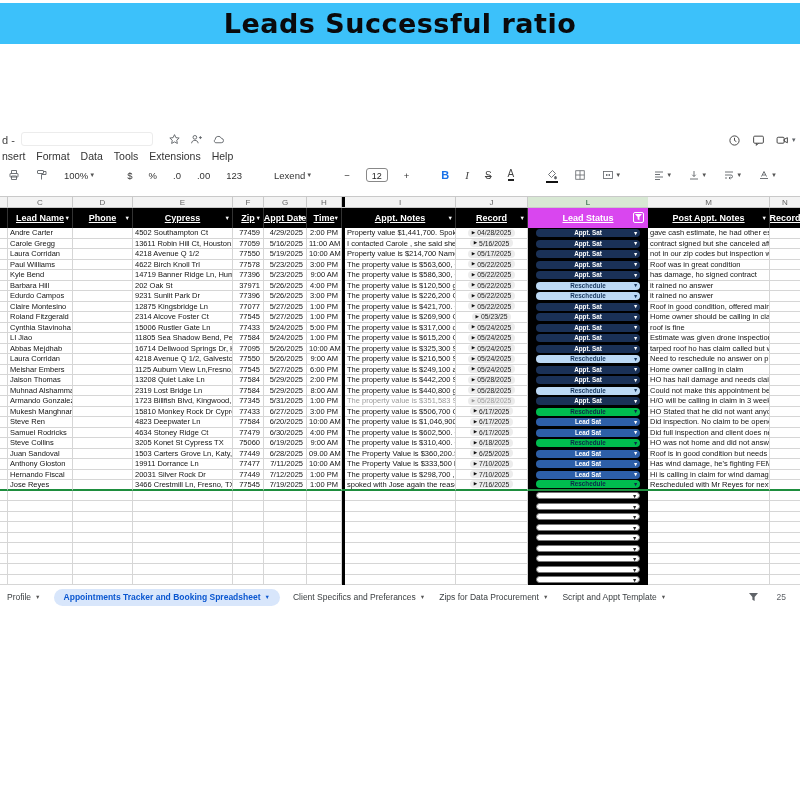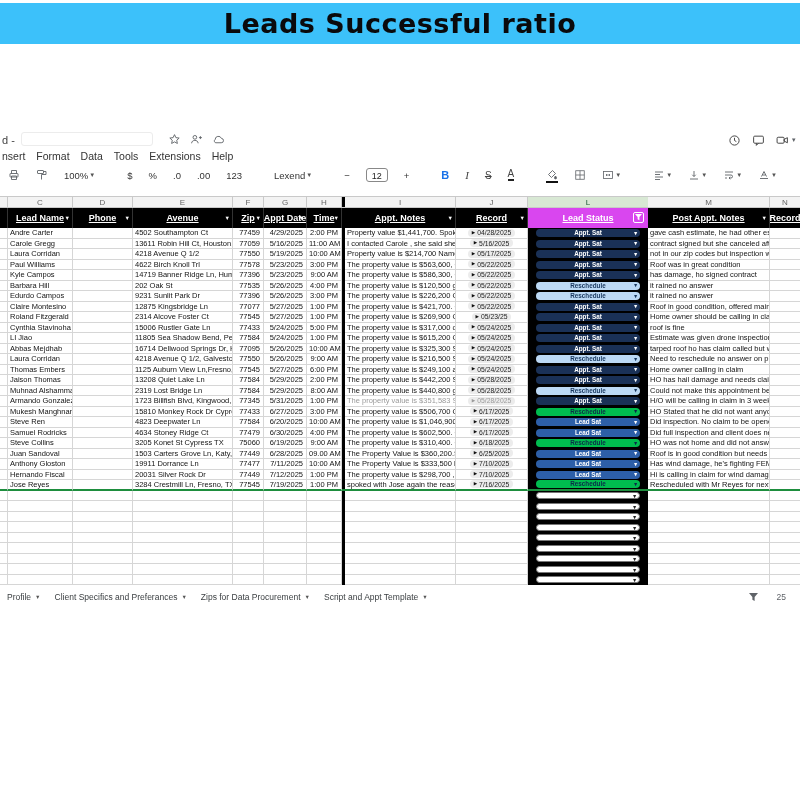--- a/index.html
+++ b/index.html
@@ -265,21 +265,21 @@
     <div class="cS" data-interactable="false"></div>
     <div class="cC" data-interactable="true">
         <span class="hlbl" data-interactable="false">Lead Name</span>
         <span class="hcaret" data-interactable="true">▼</span>
       </div>
     <div class="cD" data-interactable="true">
         <span class="hlbl" data-interactable="false">Phone</span>
         <span class="hcaret" data-interactable="true">▼</span>
       </div>
     <div class="cE" data-interactable="true">
-        <span class="hlbl" data-interactable="false">Avenue</span>
+        <span class="hlbl" data-interactable="false">Cypress</span>
         <span class="hcaret" data-interactable="true">▼</span>
       </div>
     <div class="cF" data-interactable="true">
         <span class="hlbl" data-interactable="false">Zip</span>
         <span class="hcaret" data-interactable="true">▼</span>
       </div>
     <div class="cG" data-interactable="true">
         <span class="hlbl" data-interactable="false">Appt Date</span>
         <span class="hcaret" data-interactable="true">▼</span>
       </div>
@@ -396,21 +396,21 @@
           </div>
         </div>
         <div class="cL" data-interactable="true">
           <div class="pill navy" data-interactable="true">Appt. Sat<span class="pcaret" data-interactable="true">▾</span></div>
         </div>
         <div class="cM tl" data-interactable="true">Roof was in great condition</div>
         <div class="cN" data-interactable="true"></div>
       </div>
       <div class="grow" data-interactable="false">
         <div class="cS" data-interactable="false"></div>
-        <div class="cC tl" data-interactable="true">Kyle Campos</div>
+        <div class="cC tl" data-interactable="true">Kyle Bend</div>
         <div class="cD" data-interactable="true"></div>
         <div class="cE tl" data-interactable="true">14719 Banner Ridge Ln, Humb</div>
         <div class="cF tr" data-interactable="true">77396</div>
         <div class="cG tr" data-interactable="true">5/23/2025</div>
         <div class="cH tr" data-interactable="true">9:00 AM</div>
         <div class="cDIV" data-interactable="false"></div>
         <div class="cI tl" data-interactable="true">The property value is $586,300, G</div>
         <div class="cJ cRec" data-interactable="true">
           <div class="rchip" data-interactable="true">
             <span class="play" data-interactable="false">▶</span>
@@ -421,21 +421,21 @@
           <div class="pill navy" data-interactable="true">Appt. Sat<span class="pcaret" data-interactable="true">▾</span></div>
         </div>
         <div class="cM tl" data-interactable="true">has damage, ho signed contract</div>
         <div class="cN" data-interactable="true"></div>
       </div>
       <div class="grow" data-interactable="false">
         <div class="cS" data-interactable="false"></div>
         <div class="cC tl" data-interactable="true">Barbara Hill</div>
         <div class="cD" data-interactable="true"></div>
         <div class="cE tl" data-interactable="true">202 Oak St</div>
-        <div class="cF tr" data-interactable="true">77535</div>
+        <div class="cF tr" data-interactable="true">37971</div>
         <div class="cG tr" data-interactable="true">5/26/2025</div>
         <div class="cH tr" data-interactable="true">4:00 PM</div>
         <div class="cDIV" data-interactable="false"></div>
         <div class="cI tl" data-interactable="true">The property value is $120,500 g</div>
         <div class="cJ cRec" data-interactable="true">
           <div class="rchip" data-interactable="true">
             <span class="play" data-interactable="false">▶</span>
             <span data-interactable="false">05/22/2025</span>
           </div>
         </div>
@@ -594,21 +594,21 @@
           </div>
         </div>
         <div class="cL" data-interactable="true">
           <div class="pill sky" data-interactable="true">Reschedule<span class="pcaret" data-interactable="true">▾</span></div>
         </div>
         <div class="cM tl" data-interactable="true">Need to reschedule no answer on phone</div>
         <div class="cN" data-interactable="true"></div>
       </div>
       <div class="grow" data-interactable="false">
         <div class="cS" data-interactable="false"></div>
-        <div class="cC tl" data-interactable="true">Thomas Embers</div>
+        <div class="cC tl" data-interactable="true">Meishar Embers</div>
         <div class="cD" data-interactable="true"></div>
         <div class="cE tl" data-interactable="true">1125 Auburn View Ln,Fresno,T</div>
         <div class="cF tr" data-interactable="true">77545</div>
         <div class="cG tr" data-interactable="true">5/27/2025</div>
         <div class="cH tr" data-interactable="true">6:00 PM</div>
         <div class="cDIV" data-interactable="false"></div>
         <div class="cI tl" data-interactable="true">The property value is $249,100 ap</div>
         <div class="cJ cRec" data-interactable="true">
           <div class="rchip" data-interactable="true">
             <span class="play" data-interactable="false">▶</span>
@@ -838,21 +838,21 @@
         <div class="cL" data-interactable="true">
           <div class="pill blue" data-interactable="true">Lead Sat<span class="pcaret" data-interactable="true">▾</span></div>
         </div>
         <div class="cM tl" data-interactable="true">Hi is calling in claim for wind damage</div>
         <div class="cN" data-interactable="true"></div>
       </div>
       <div class="grow last" data-interactable="false">
         <div class="cS" data-interactable="false"></div>
         <div class="cC tl" data-interactable="true">Jose Reyes</div>
         <div class="cD" data-interactable="true"></div>
-        <div class="cE tl" data-interactable="true">3284 Crestmill Ln, Fresno, TX</div>
+        <div class="cE tl" data-interactable="true">3466 Crestmill Ln, Fresno, TX</div>
         <div class="cF tr" data-interactable="true">77545</div>
         <div class="cG tr" data-interactable="true">7/19/2025</div>
         <div class="cH tr" data-interactable="true">1:00 PM</div>
         <div class="cDIV" data-interactable="false"></div>
         <div class="cI tl" data-interactable="true">spoked with Jose again the reaso</div>
         <div class="cJ cRec" data-interactable="true">
           <div class="rchip" data-interactable="true">
             <span class="play" data-interactable="false">▶</span>
             <span data-interactable="false">7/16/2025</span>
           </div>
@@ -1035,20 +1035,24 @@
         <div class="cN" data-interactable="true"></div>
       </div>
     </div>
 </div>
 
 <div class="tabbar" data-interactable="false">
   <span class="tab" data-interactable="true">
       <span data-interactable="false">Profile</span>
       <span class="tabcaret" data-interactable="false">▼</span>
     </span>
+  <span class="tab active-tab" data-interactable="true">
+      <span data-interactable="false">Appointments Tracker and Booking Spreadsheet</span>
+      <span class="tabcaret" data-interactable="false">▼</span>
+    </span>
   <span class="tab" data-interactable="true">
       <span data-interactable="false">Client Specifics and Preferances</span>
       <span class="tabcaret" data-interactable="false">▼</span>
     </span>
   <span class="tab" data-interactable="true">
       <span data-interactable="false">Zips for Data Procurement</span>
       <span class="tabcaret" data-interactable="false">▼</span>
     </span>
   <span class="tab" data-interactable="true">
       <span data-interactable="false">Script and Appt Template</span>

